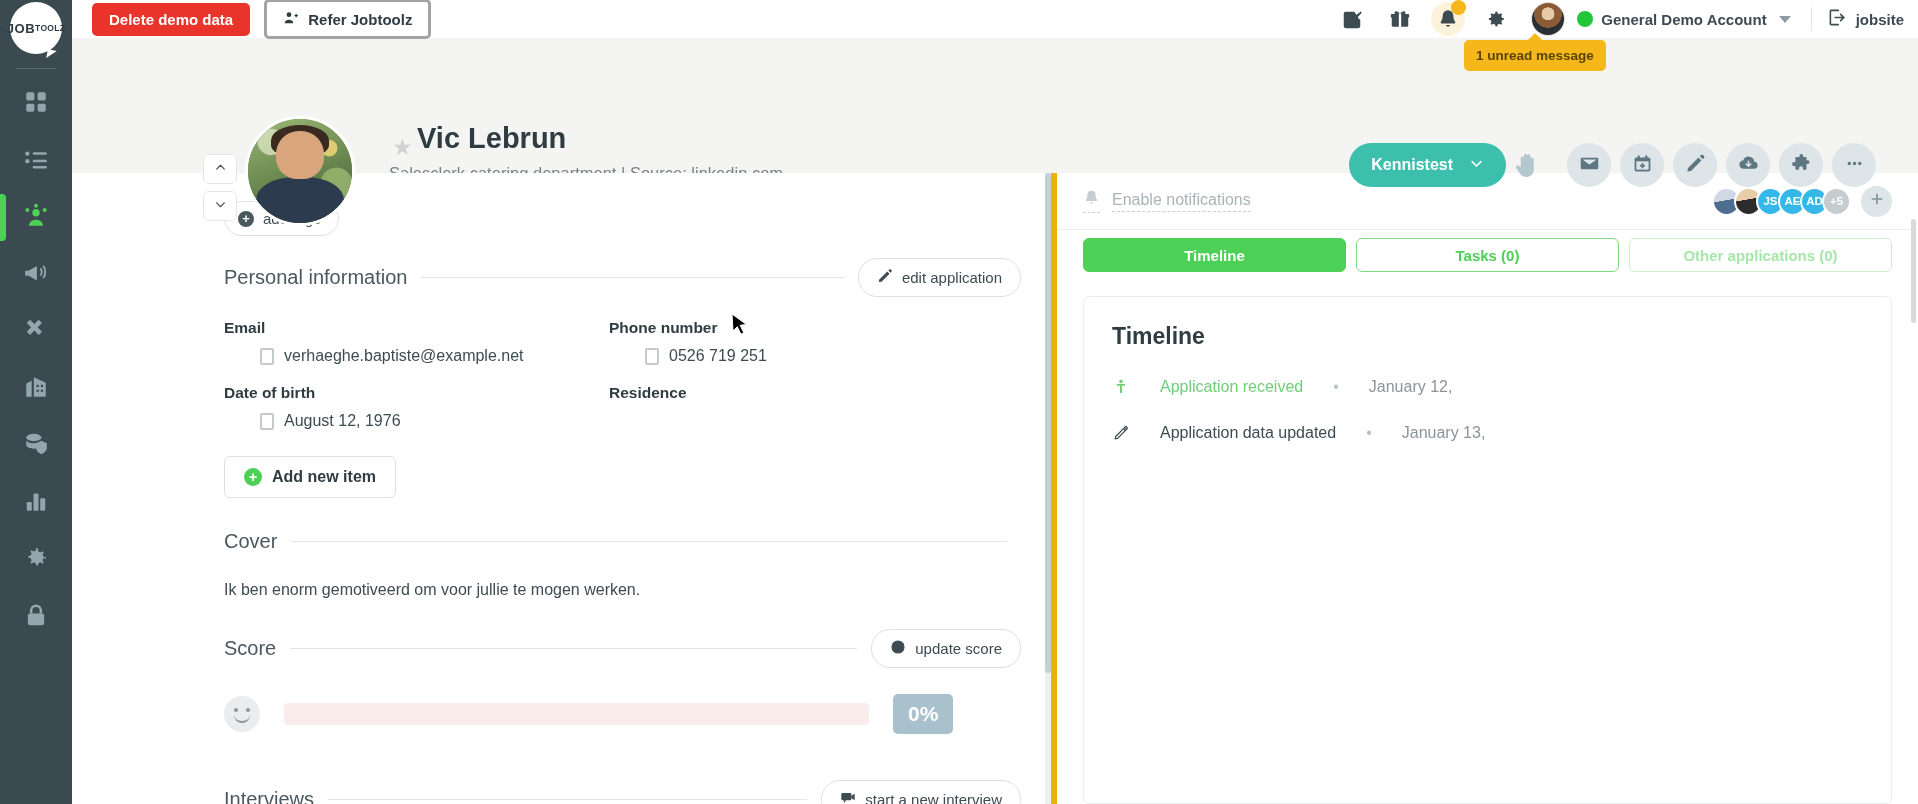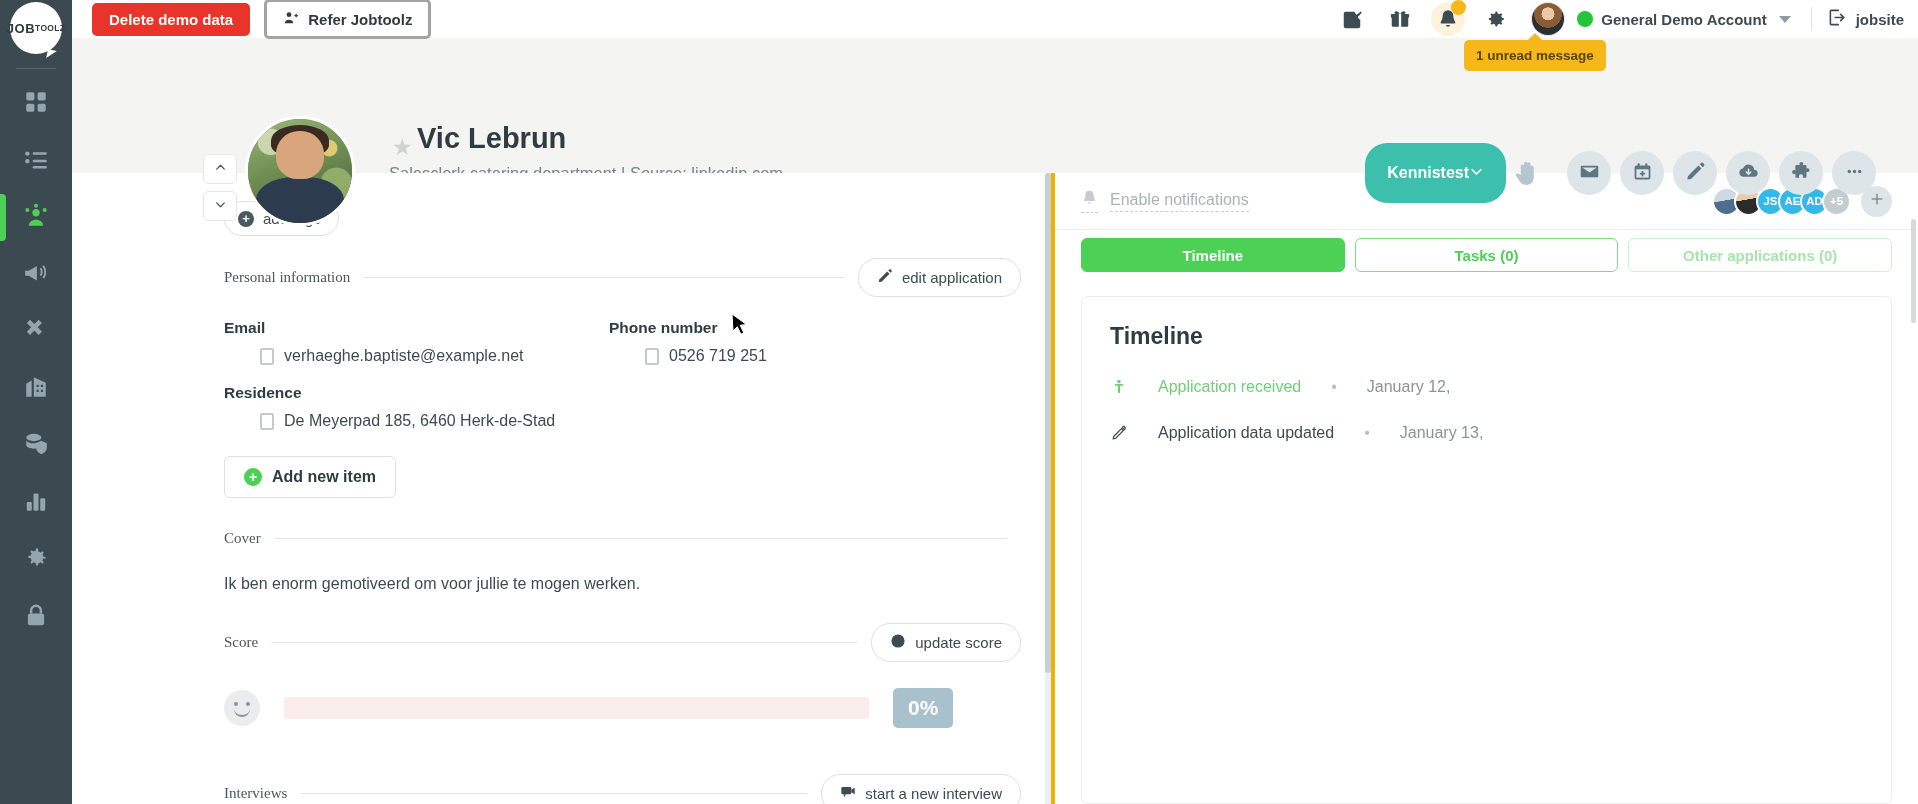--- a/index.html
+++ b/index.html
@@ -121,23 +121,23 @@
       linear-gradient(160deg,#9db87a 0%, #6e8d52 45%, #44563a 100%); }
   .avatar-big .head { position:absolute; left:27%; top:12%; width:46%; height:46%; border-radius:48% 48% 44% 44%; background:#d9a57c; }
   .avatar-big .hair { position:absolute; left:22%; top:6%; width:56%; height:30%; border-radius:50% 50% 35% 35%; background:#3a2a20; }
   .avatar-big .body { position:absolute; left:8%; top:56%; width:84%; height:50%; border-radius:44% 44% 0 0; background:#2c3c4e; }
   .star { position: absolute; left: 320px; top: 96px; font-size: 23px; color: #cfd3d2; cursor: pointer; }
   .cand-name { position: absolute; left: 345px; top: 84px; font-size: 29px; font-weight: bold; color: #2f3c42; }
   .cand-sub { position: absolute; left: 317px; top: 126px; font-size: 16.5px; color: #76838a; }
 
   .hdr-actions { position: absolute; right: 42px; top: 105px; display: flex; align-items: center; z-index: 6; }
   .btn-teal {
-    background: #3dbfae; color: #fff; border: none; border-radius: 22px; height: 60px;
+    background: #3dbfae; color: #fff; border: none; border-radius: 22px; height: 44px;
     padding: 0 22px; font-size: 16px; font-weight: bold; font-family: inherit; cursor: pointer;
-    display: flex; align-items: center; 
+    display: flex; align-items: center; gap: 16px;
   }
   .btn-teal svg { width: 15px; height: 15px; fill: none; stroke: #fff; stroke-width: 2.4; }
   .hand { width: 34px; margin-left: 6px; margin-right: 12px; display: flex; align-items: center; }
   .hand svg { width: 30px; height: 30px; fill: #b4c6ce; }
   .circ-btn {
     width: 44px; height: 44px; border-radius: 50%; background: #dde5e8; border: none;
     display: flex; align-items: center; justify-content: center; margin-left: 9px; cursor: pointer;
   }
   .circ-btn svg { width: 21px; height: 21px; fill: #5d7681; }
 
@@ -151,21 +151,21 @@
 
   .tag-btn {
     display: inline-flex; align-items: center; gap: 9px; border: 1px solid #e0e0e0; background: #fff;
     border-radius: 18px; padding: 8px 17px 8px 13px; font-size: 15px; color: #3d4b52;
     cursor: pointer; font-family: inherit; margin-top: 18px;
   }
   .tag-btn .plus-d { width: 16px; height: 16px; border-radius: 50%; background: #4a585f; color:#fff;
     display:flex; align-items:center; justify-content:center; font-size: 13px; line-height:1; font-weight:bold;}
 
   .sec-head { display: flex; align-items: center; margin-top: 22px; }
-  .sec-title { font-size: 15px; color: #4a585f; white-space: nowrap; font-family: Liberation Serif, serif; }
+  .sec-title { font-size: 20px; color: #4a585f; white-space: nowrap; }
   .sec-line { flex: 1; height: 1px; background: #e4e4e4; margin: 0 14px; }
   .sec-btn {
     display: inline-flex; align-items: center; gap: 9px; border: 1px solid #e0e0e0; background: #fff;
     border-radius: 19px; padding: 9px 18px; font-size: 15px; color: #3d4b52;
     cursor: pointer; font-family: inherit; white-space: nowrap;
   }
   .sec-btn svg { width: 16px; height: 16px; fill: #3d4b52; }
 
   .fields { display: grid; grid-template-columns: 385px 1fr; row-gap: 19px; margin-top: 22px; }
   .f-label { font-size: 15.5px; font-weight: bold; color: #2f3c42; }
@@ -186,21 +186,21 @@
   .smiley { width: 36px; height: 36px; border-radius: 50%; background: #ebeced; position: relative; flex:0 0 36px;}
   .smiley .e { position: absolute; top: 12px; width: 4px; height: 4px; border-radius: 50%; background: #8d9499; }
   .smiley .e.l { left: 10px; } .smiley .e.r { right: 10px; }
   .smiley .m { position: absolute; bottom: 9px; left: 10px; width: 16px; height: 8px;
     border-bottom: 2.5px solid #8d9499; border-radius: 0 0 10px 10px; }
   .score-bar { flex: 1; height: 22px; background: #fbecec; border-radius: 4px; max-width: 585px;}
   .score-val { background: #a9c1cd; color: #fff; font-size: 21px; font-weight: bold;
     border-radius: 5px; padding: 8px 15px; }
 
   
-  .right-pane { flex: 1; background: #fff; border-left: 4px solid #eab308; display: flex; flex-direction: column; min-width: 0;}
+  .right-pane { flex: 1; background: #fff; border-left: 6px solid #eab308; display: flex; flex-direction: column; min-width: 0;}
   .notif-row { height: 56px; display: flex; align-items: center; padding: 0 26px 0 26px; }
   .notif-left { display: flex; align-items: center; gap: 12px; cursor: pointer; }
   .notif-left svg { width: 17px; height: 17px; fill: #c6cccf; }
   .notif-left span { font-size: 16px; color: #aab3b7; border-bottom: 1px dashed #c7cfd3; padding-bottom: 2px;}
   .notif-spacer { flex: 1; }
   .avgrp { display: flex; align-items: center; }
   .av { width: 29px; height: 29px; border-radius: 50%; border: 2px solid #fff; margin-left: -7px;
     display: flex; align-items: center; justify-content: center; font-size: 11.5px; font-weight: bold; color: #fff; }
   .av.ph1 { background: linear-gradient(170deg,#cfd9e6 0 45%, #4f6d8e 46% 100%); margin-left: 0;}
   .av.ph1:after{content:"";position:absolute;} 
@@ -490,25 +490,28 @@
               </div>
             </div>
             <div>
               <div class="f-label">Phone number</div>
               <div class="f-value">
                 <span class="copy-ico"></span>
                 <span>0526 719 251</span>
               </div>
             </div>
             <div>
-              <div class="f-label">Residence</div>
+              <div class="f-label">Date of birth</div>
               <div class="f-value">
                 <span class="copy-ico"></span>
-                <span>De Meyerpad 185, 6460 Herk-de-Stad</span>
+                <span>August 12, 1976</span>
               </div>
+            </div>
+            <div>
+              <div class="f-label">Residence</div>
             </div>
           </div>
 
           <button class="btn-add">
             <span class="plus-g">+</span>
             <span>Add new item</span>
           </button>
 
           <div class="sec-head" style="margin-top:32px">
             <div class="sec-title">Cover</div>

